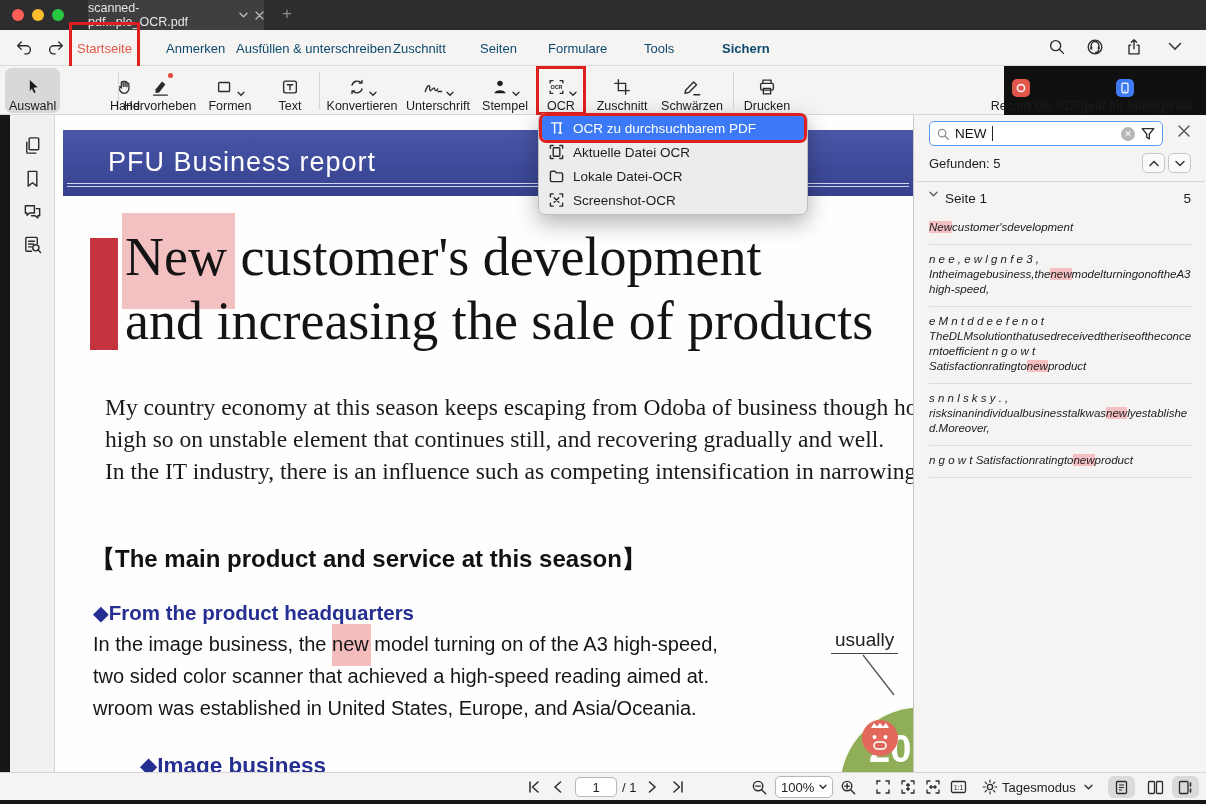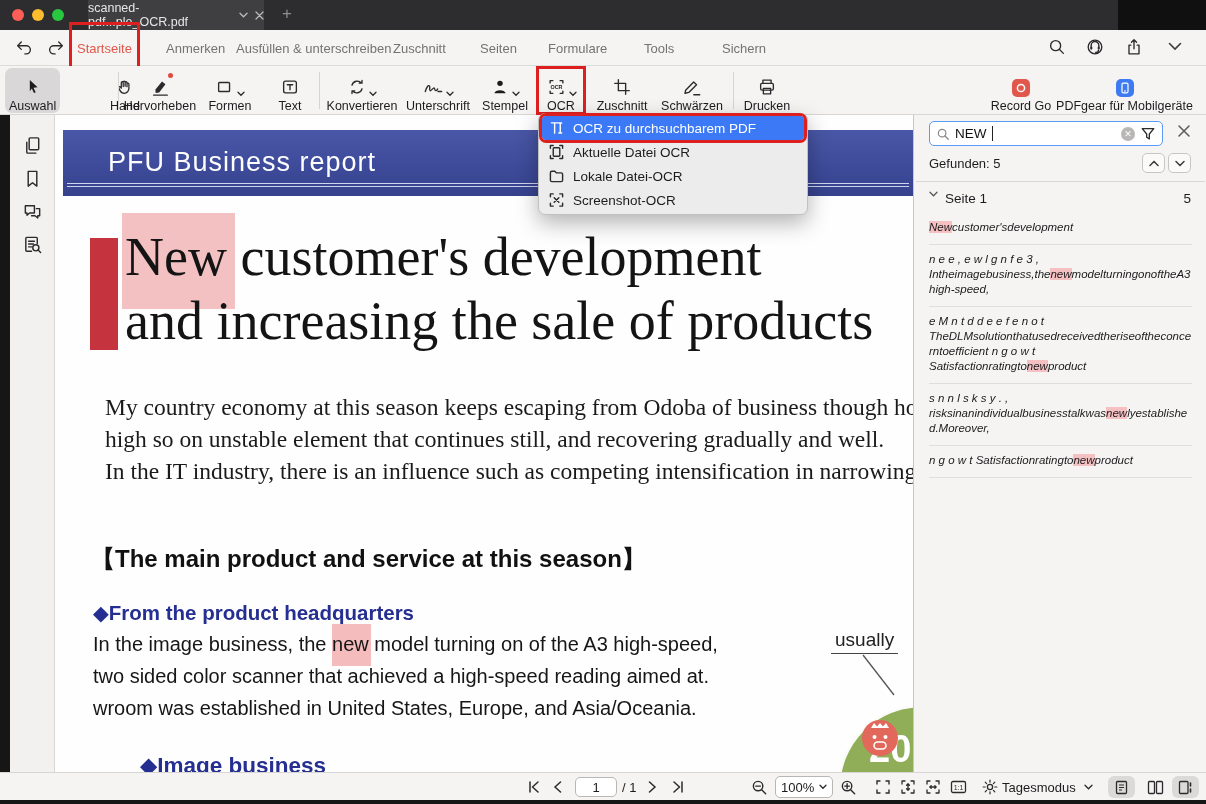--- a/index.html
+++ b/index.html
@@ -2,37 +2,37 @@
 <html><head>
 <meta charset="utf-8">
 <style>
   * { box-sizing: border-box; margin: 0; padding: 0; }
   html,body { width:1206px; height:804px; }
   body { position:relative; background:#101010; font-family:"Liberation Sans","DejaVu Sans",sans-serif; overflow:hidden; color:#1c1c1e; }
   svg { display:block; }
   .stk { fill:none; stroke:#2b2b2d; stroke-width:1.5; stroke-linecap:round; stroke-linejoin:round; }
 
   
-  .titlebar { position:absolute; left:0; top:0; width:1118px; height:30px; background:#2d2d2f; }
+  .titlebar { position:absolute; left:0; top:0; width:1206px; height:30px; background:#2d2d2f; }
   .light { position:absolute; top:9px; width:12px; height:12px; border-radius:50%; }
   .l-red{ left:12px; background:#ff5f57; } .l-yellow{ left:32px; background:#febc2e; } .l-green{ left:52px; background:#28c840; }
   .tab { position:absolute; left:88px; top:0; height:30px; width:176px; background:#3f3f41; color:#e6e6e7; font-size:12.5px; display:flex; align-items:center; justify-content:center; gap:7px; }
   .tab .tico { color:#b9b9bb; font-size:11px; }
   .newtab { position:absolute; left:282px; top:4px; color:#8e8e90; font-size:17px; }
 
   
   .menubar { position:absolute; left:0; top:30px; width:1206px; height:36px; background:#f6f4f3; border-bottom:1px solid #dedcdb; }
   .mb-undo,.mb-redo { position:absolute; top:8px; }
   .mb-undo{ left:14px; } .mb-redo{ left:46px; }
-  .menu-item { position:absolute; top:0; height:36px; display:flex; align-items:center; font-size:13px; color:#737373; }
+  .menu-item { position:absolute; top:0; height:36px; display:flex; align-items:center; font-size:13px; color:#0c4a6e; }
   .menu-item.active { color:#e0584b; outline:3px solid #de1f1f; outline-offset:5px; }
   .mb-right { position:absolute; top:7px; }
 
   
-  .toolbar { position:absolute; left:0; top:66px; width:1206px; height:49px; background:#f6f4f3; border-bottom:1px solid #d8d6d5; }
+  .toolbar { position:absolute; left:0; top:66px; width:1004px; height:49px; background:#f6f4f3; border-bottom:1px solid #d8d6d5; }
   .tool { position:absolute; top:2px; height:45px; display:flex; flex-direction:column; align-items:center; justify-content:flex-end; gap:2px; font-size:12.5px; color:#1c1c1e; }
   .tool .irow { display:flex; align-items:flex-end; gap:2px; height:22px; }
   .tool.selected { background:#d9d7d8; border-radius:7px; top:2px; padding:0 4px; }
   .tool.redbox { outline:3px solid #de1f1f; outline-offset:-1px; }
   .tdiv { position:absolute; top:6px; width:1px; height:37px; background:#d6d4d3; }
   .reddot { position:absolute; width:5px; height:5px; border-radius:50%; background:#e04a3c; }
   .rg-ic { width:18px; height:18px; border-radius:5px; background:#e2574b; display:flex; align-items:center; justify-content:center; }
   .mob-ic { width:18px; height:18px; border-radius:5px; background:#3e7bf2; display:flex; align-items:center; justify-content:center; }
 
   
@@ -124,21 +124,21 @@
         <path class="stk" d="M14 4.5l4 4-4 4M18 8.5H8.5a4.5 4.5 0 0 0 0 9H10" stroke="#4a4a4c"></path>
       </svg>
   </span>
   <span class="menu-item active" style="left:77px;">Startseite</span>
   <span class="menu-item" style="left:166px;">Anmerken</span>
   <span class="menu-item" style="left:236px;">Ausfüllen &amp; unterschreiben</span>
   <span class="menu-item" style="left:393px;">Zuschnitt</span>
   <span class="menu-item" style="left:480px;">Seiten</span>
   <span class="menu-item" style="left:548px;">Formulare</span>
   <span class="menu-item" style="left:644px;">Tools</span>
-  <span class="menu-item" style="left:722px;">Sichern</span>
+  <span class="menu-item" style="left:722px;font-weight:bold;">Sichern</span>
   <span class="mb-right" style="left:1047px;">
     <svg width="20" height="20" viewBox="0 0 22 22">
         <circle class="stk" cx="9.5" cy="9.5" r="5.5"></circle>
         <path class="stk" d="M13.8 13.8 18 18"></path>
       </svg>
   </span>
   <span class="mb-right" style="left:1085px;">
     <svg width="20" height="20" viewBox="0 0 22 22">
         <circle class="stk" cx="11" cy="11" r="7.5"></circle>
         <path class="stk" d="M6.8 11v-1.8a4.2 4.2 0 0 1 8.4 0V11"></path>

